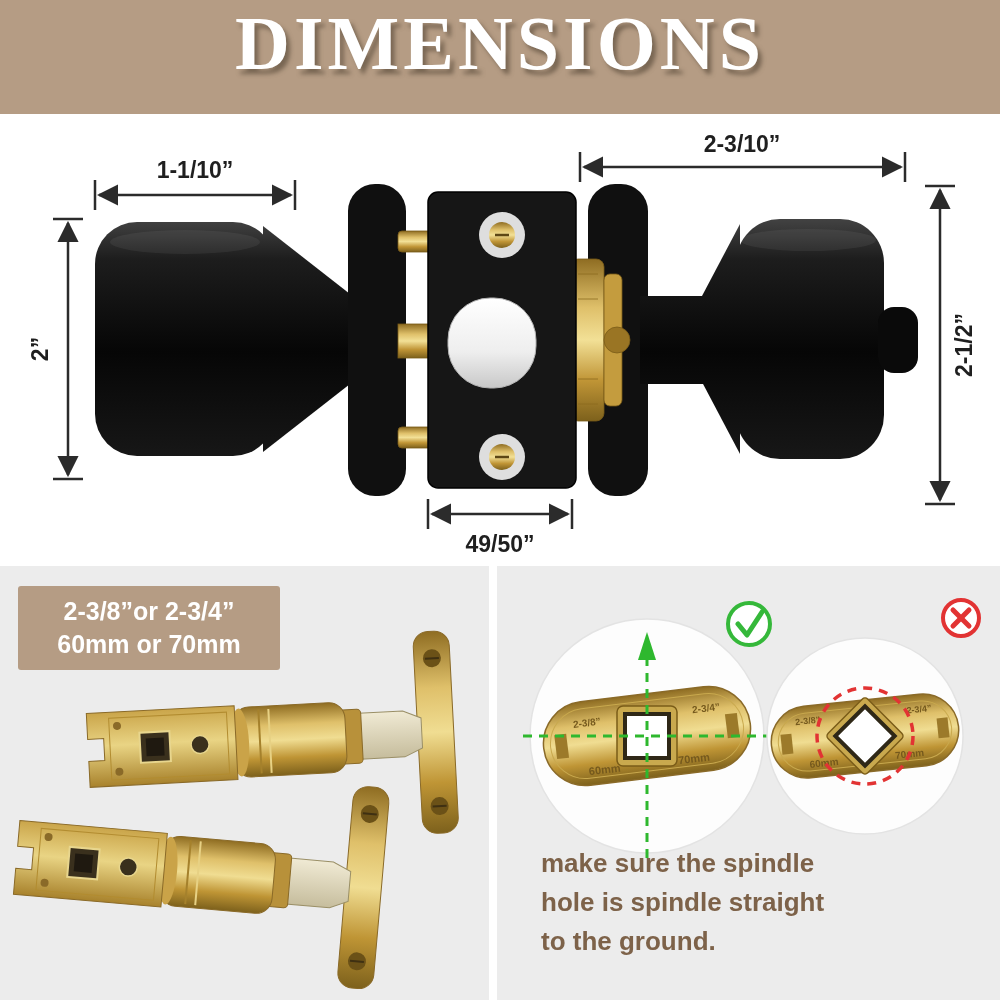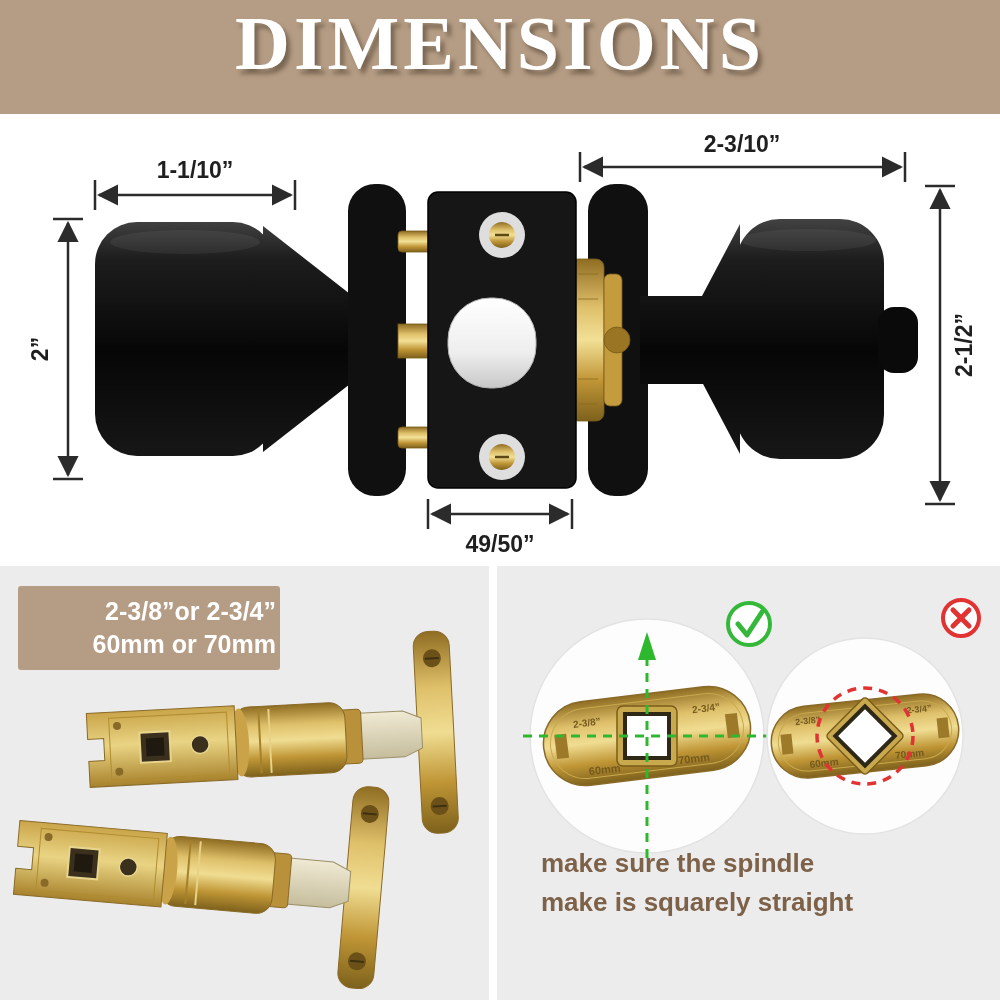--- a/index.html
+++ b/index.html
@@ -5,21 +5,21 @@
   *{margin:0;padding:0;box-sizing:border-box}
   html,body{width:1000px;height:1000px}
   body{background:#fff;font-family:"Liberation Sans",sans-serif;position:relative;overflow:hidden}
   .banner{position:absolute;left:0;top:0;width:1000px;height:114px;background:#b59c84;display:flex;align-items:flex-start;justify-content:center}
   .banner h1{font-family:"Liberation Serif",serif;font-size:76px;font-weight:700;color:#fff;letter-spacing:4px;text-shadow:4px 5px 4px rgba(95,80,62,.7)}
   .fig{position:absolute;left:0;top:114px;width:1000px;height:452px}
   .panel{position:absolute;background:#ececec}
   .panel-left{left:0;top:566px;width:489px;height:434px}
   .panel-right{left:497px;top:566px;width:503px;height:434px}
   .panel svg{position:absolute;left:0;top:0}
-  .size-label{position:absolute;left:18px;top:20px;width:262px;background:#b59c84;color:#fff;font-weight:700;font-size:25px;text-align:right;padding:9px 4px;border-radius:3px;line-height:33px;z-index:2}
+  .size-label{position:absolute;left:18px;top:20px;width:262px;background:#b59c84;color:#fff;font-weight:700;font-size:25px;text-align:center;padding:9px 4px;border-radius:3px;line-height:33px;z-index:2}
   .caption{position:absolute;left:44px;top:278px;color:#7d6249;font-weight:700;font-size:26px;line-height:39px;z-index:2}
   text.dim{font-size:23px;font-weight:700;fill:#1f1f1f;font-family:"Liberation Sans",sans-serif}
   text.mark{font-family:"Liberation Sans",sans-serif;fill:#75591d;font-weight:700}
 </style>
 </head>
 <body>
 
 <div class="banner">
   <h1>DIMENSIONS</h1>
 </div>
@@ -222,15 +222,16 @@
       <circle cx="368" cy="170" r="48" fill="none" stroke="#e23333" stroke-width="3.5" stroke-dasharray="9 7"></circle>
       <g>
         <circle cx="464" cy="52" r="18" fill="#fff" stroke="#e23333" stroke-width="4"></circle>
         <line x1="456" y1="44" x2="472" y2="60" stroke="#e23333" stroke-width="5" stroke-linecap="round"></line>
         <line x1="472" y1="44" x2="456" y2="60" stroke="#e23333" stroke-width="5" stroke-linecap="round"></line>
       </g>
     </g>
   </svg>
   <div class="caption">
     <div>make sure the spindle</div>
-    <div>make is squarely straight</div>
+    <div>hole is spindle straight</div>
+    <div>to the ground.</div>
   </div>
 </div>
 
 </body></html>

